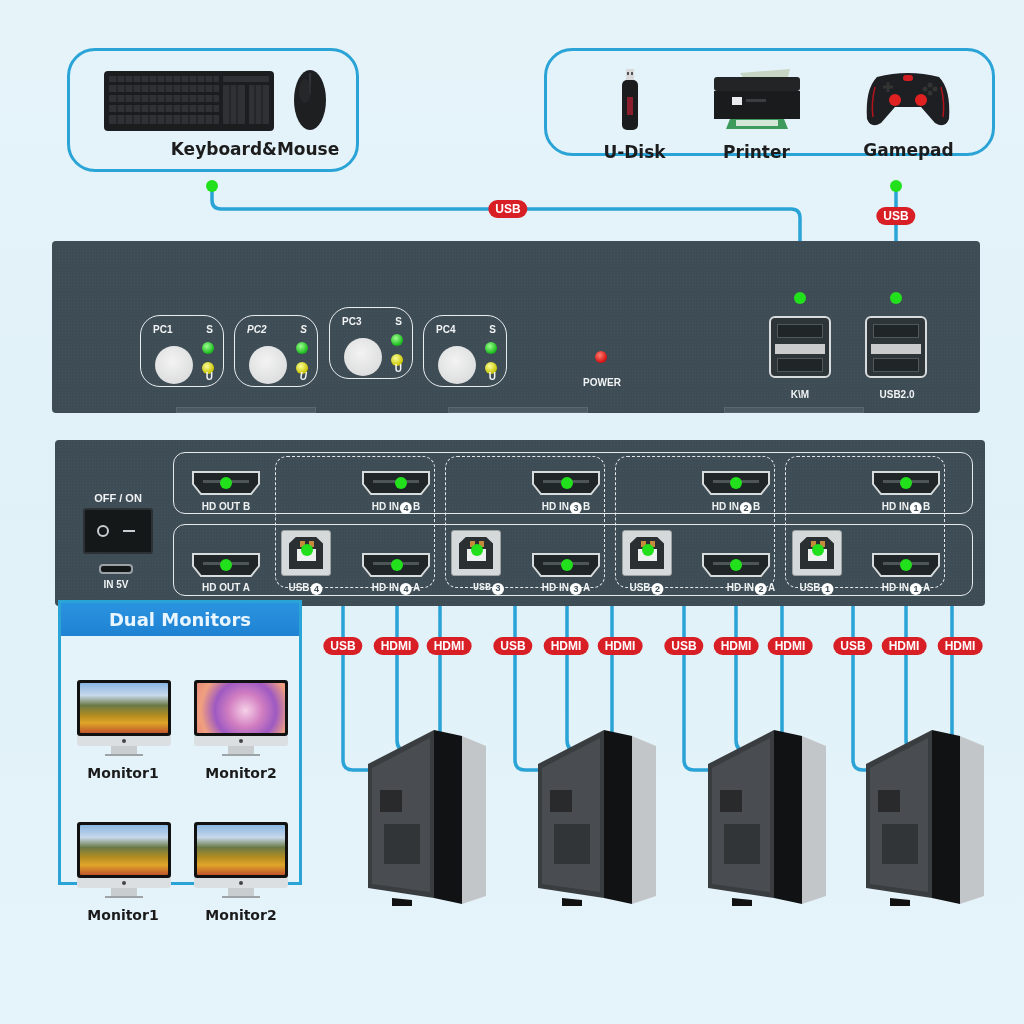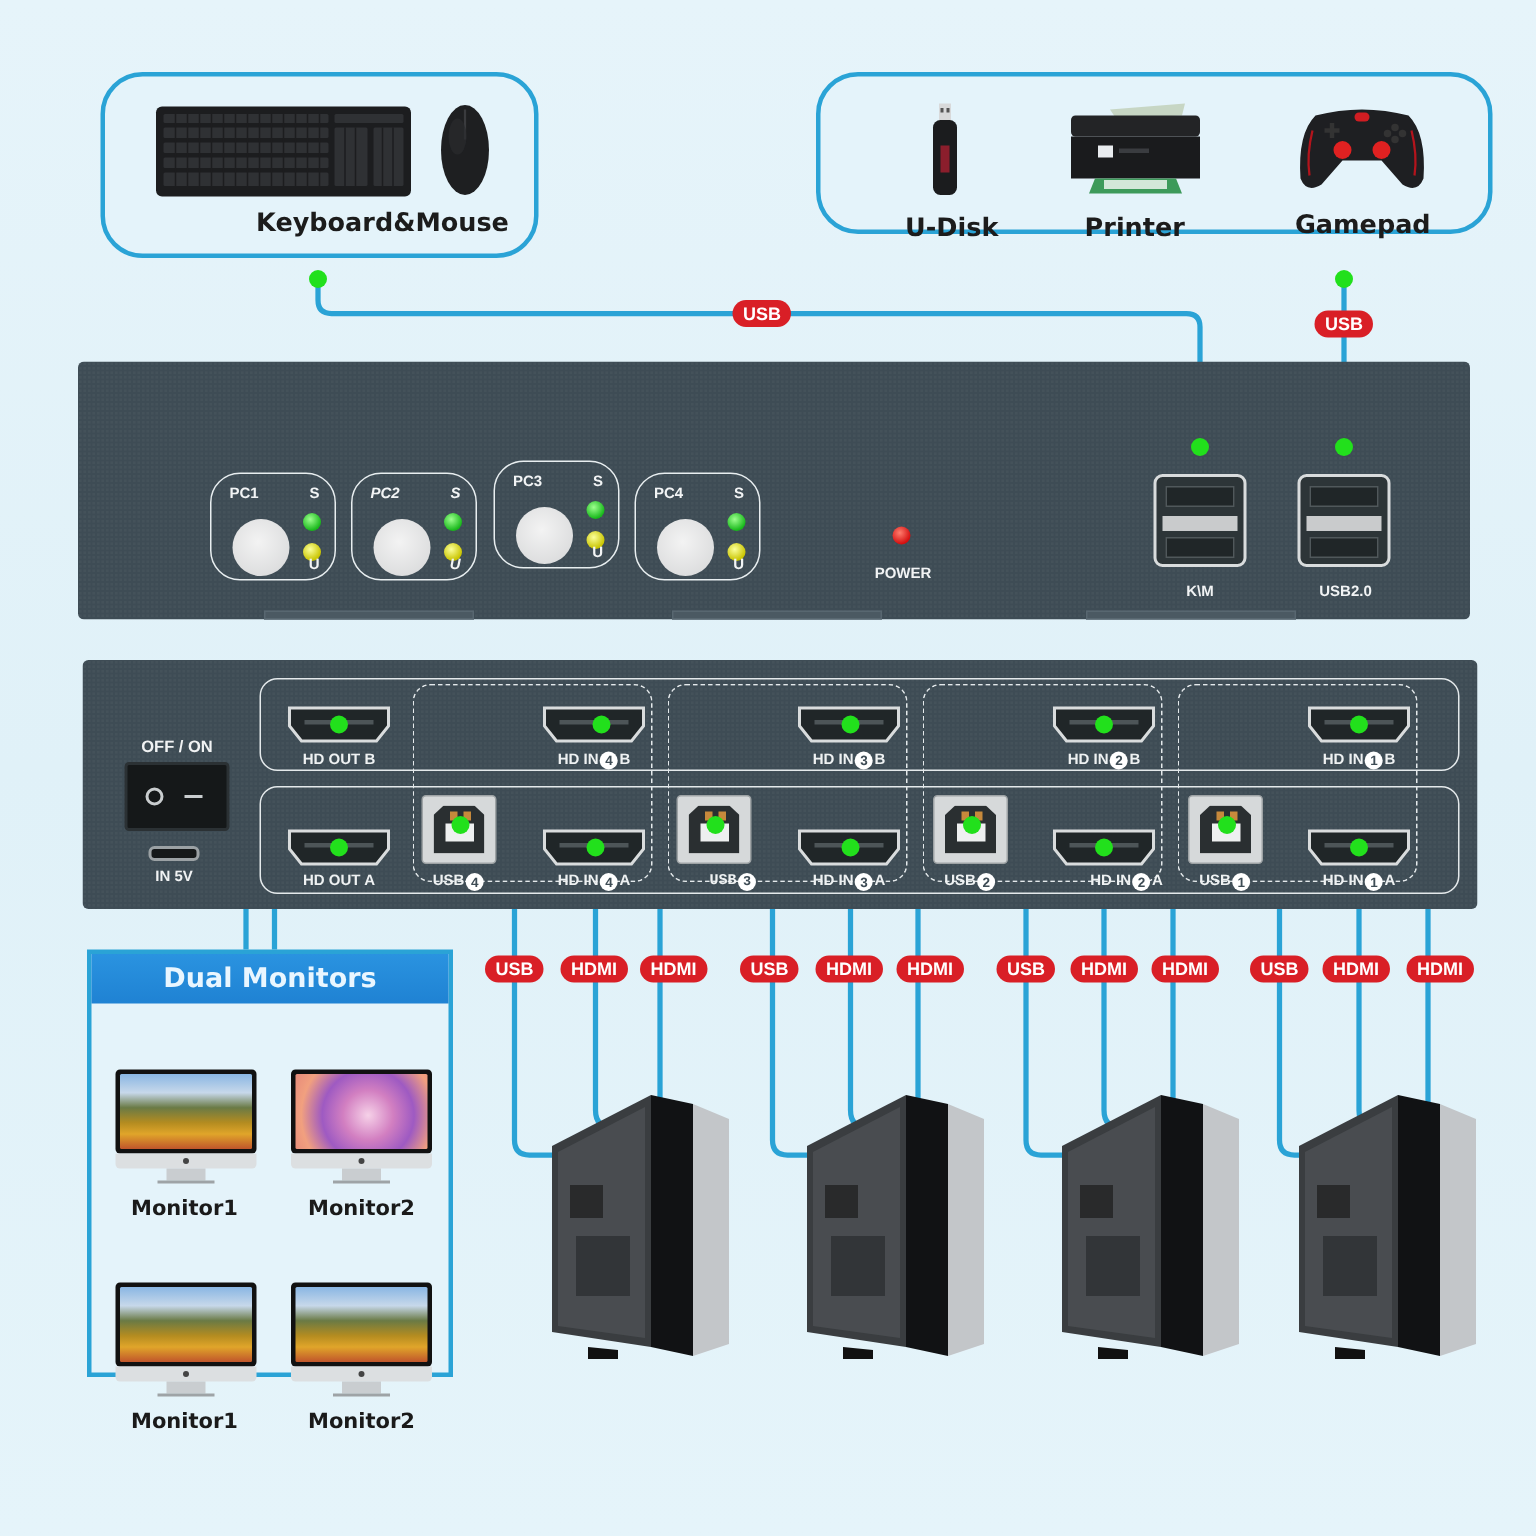--- a/index.html
+++ b/index.html
@@ -116,21 +116,21 @@
     position: absolute; border: 1.5px dashed #e4e9eb; border-radius: 12px;
   }
   .solid-box {
     position: absolute; border: 1.5px solid #e4e9eb; border-radius: 12px;
   }
   .dot {
     position: absolute; width: 12px; height: 12px; border-radius: 50%;
     background: #22e01c; transform: translate(-50%, -50%); z-index: 4;
   }
   .dual-box {
-    position: absolute; left: 58px; top: 633px; width: 244px; height: 285px;
+    position: absolute; left: 58px; top: 600px; width: 244px; height: 285px;
     border: 3px solid #2aa3d6; background: #e4f3fa;
   }
   .dual-head {
     position: absolute; left: 0; top: 0; right: 0; height: 33px;
     background: linear-gradient(180deg, #2a93e0, #1f82d3);
     color: #e9f6ff; text-align: center; font-weight: bold; font-size: 18px; line-height: 33px;
   }
   .mode-title { position: absolute; left: 0; right: 0; text-align: center; font-weight: bold; font-size: 18px; color: #1a1a1a; }
   .mon-lbl { position: absolute; font-weight: bold; font-size: 14px; color: #1a1a1a; width: 100px; text-align: center; }
   .monitor { position: absolute; width: 94px; height: 76px; }

